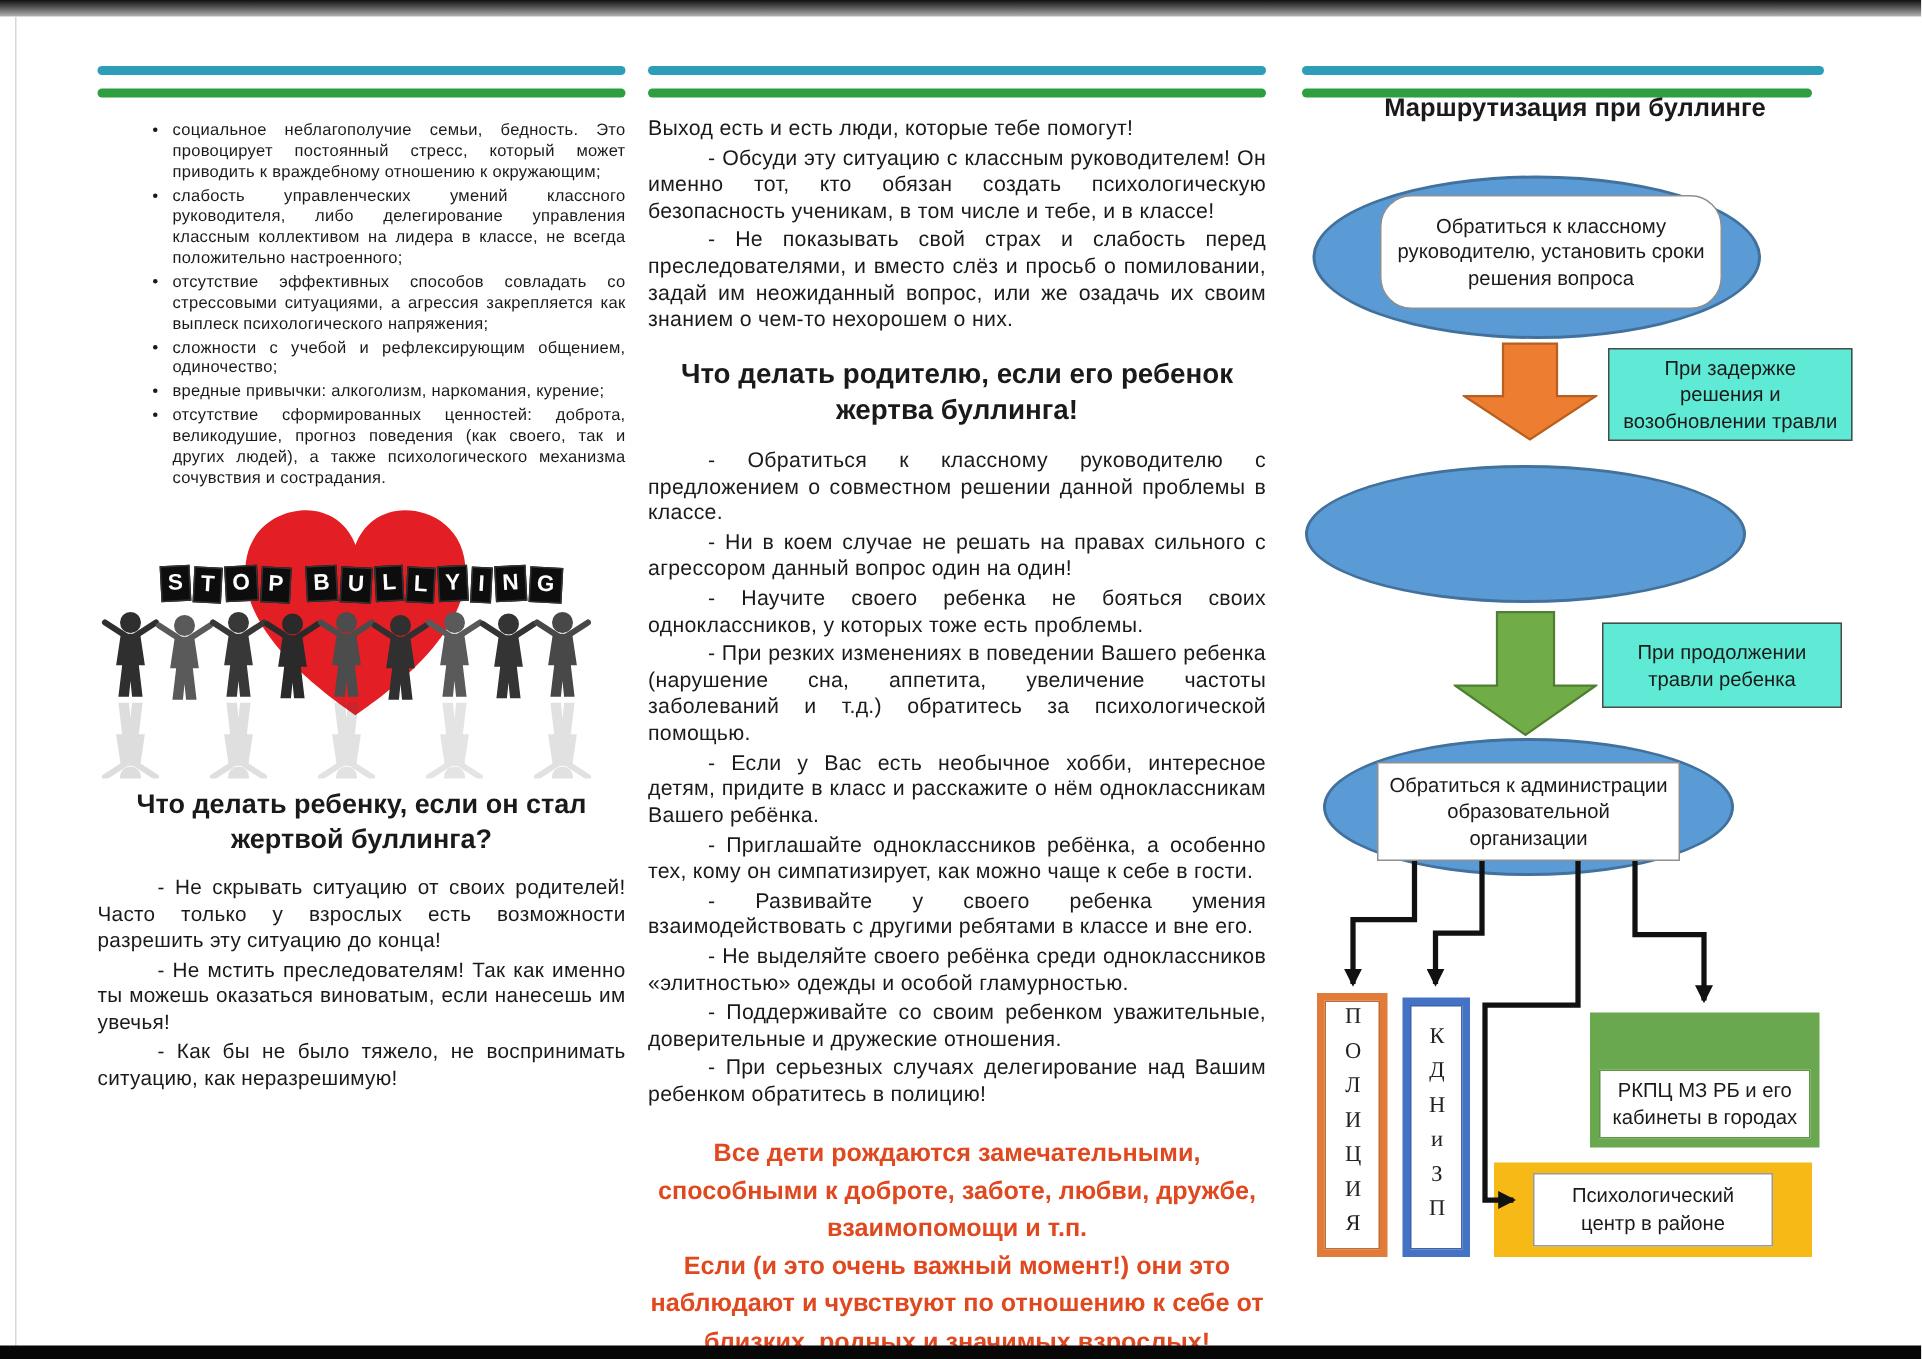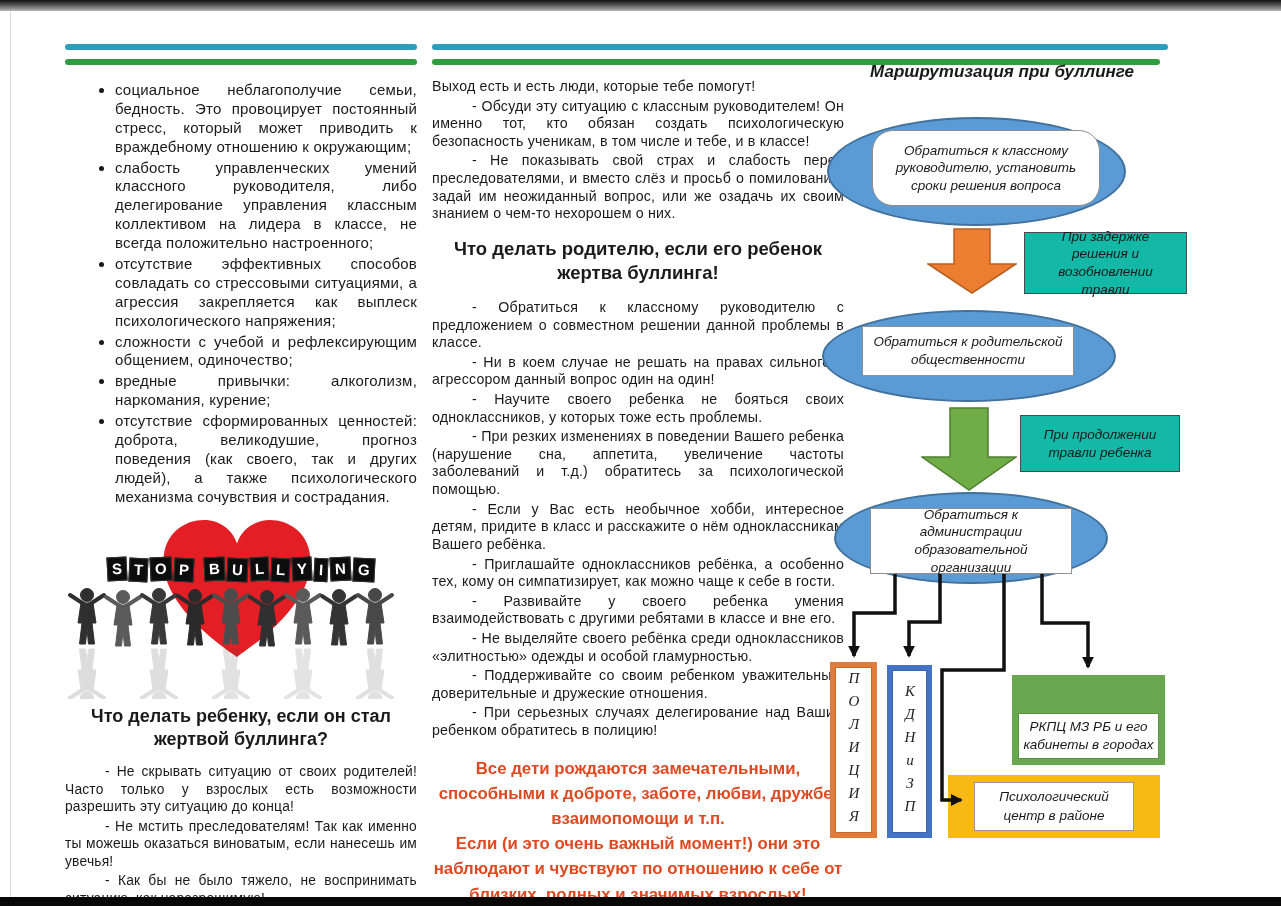--- a/index.html
+++ b/index.html
@@ -12,21 +12,21 @@
 
   .rule{height:6px;border-radius:3px;}
   .rule-blue{background:#2d9db8;}
   .rule-green{background:#2f9e41;}
 
   
   .col-left{position:absolute;left:65px;top:0;width:352px;}
   .col-left .rule-blue{margin-top:44px;}
   .col-left .rule-green{margin-top:9px;}
   ul.bullets{margin:16px 0 0 0;padding:0 0 0 50px;list-style:disc;}
-  ul.bullets li{font-size:15px;line-height:1.26;text-align:justify;margin-bottom:2px;
+  ul.bullets li{font-size:11px;line-height:1.26;text-align:justify;margin-bottom:2px;
                 letter-spacing:.2px;}
   .figure{position:relative;height:182px;margin-top:6px;}
   .figure svg{display:block;}
   .heart-wrap{position:absolute;left:88px;top:0;z-index:1;}
   .tiles-row{position:absolute;left:2px;right:2px;top:44px;z-index:3;display:flex;
              justify-content:center;gap:10px;}
   .tiles{display:flex;gap:2px;}
   .tiles .tile{background:#0d0d0d;color:#fff;font-weight:bold;font-size:15px;
                line-height:20px;padding:1px 4px;border:1px solid #333;}
   .tiles .tile:nth-child(odd){transform:rotate(-3deg);}
@@ -41,28 +41,28 @@
   .col-mid .rule-blue{margin-top:44px;}
   .col-mid .rule-green{margin-top:9px;}
   .col-mid .intro{font-size:14.2px;line-height:1.24;text-align:justify;margin-top:13px;text-indent:0;}
   .col-mid .para{font-size:14.2px;line-height:1.24;}
   .col-mid .col-heading{font-size:18.5px;margin:14px 0 14px;}
   .highlight{margin-top:16px;text-align:center;font-weight:bold;font-size:16.8px;
              line-height:1.5;color:#e0481f;}
   .highlight p{margin:0;}
 
   
-  .flow{position:absolute;left:812px;top:0;width:421px;height:906px;font-style:italic;}
+  .flow{position:absolute;left:860px;top:0;width:421px;height:906px;}
   .flow-title{position:absolute;left:10px;top:62px;width:360px;text-align:center;
               font-weight:bold;font-size:17px;}
   .ellipse{position:absolute;background:#5b9bd5;border:2px solid #41719c;border-radius:50%;z-index:2;}
   .step-box{position:absolute;background:#fff;border:1px solid #8f8f8f;z-index:3;
             display:flex;align-items:center;justify-content:center;text-align:center;
             font-size:13.5px;line-height:1.3;padding:2px 6px;box-sizing:border-box;}
-  .note-box{position:absolute;background:#14b8a6;border:1.5px solid #4a4a4a;z-index:3;
+  .note-box{position:absolute;background:#5eead4;border:1.5px solid #4a4a4a;z-index:3;
             display:flex;align-items:center;justify-content:center;text-align:center;
             font-size:13.5px;line-height:1.3;padding:2px 8px;box-sizing:border-box;}
   .block-arrow{position:absolute;z-index:2;}
   .connectors{position:absolute;left:0;top:560px;z-index:6;pointer-events:none;}
   .agency{position:absolute;z-index:5;box-sizing:border-box;display:flex;}
   .agency .inner{flex:1;background:#fff;display:flex;align-items:center;justify-content:center;
                  text-align:center;}
   .agency-police{background:#e07b39;padding:5px;}
   .agency-police .inner{border:1px solid #c56a2d;}
   .agency-kdn{background:#4472c4;padding:5px;}
@@ -193,21 +193,20 @@
     <div class="step-box" style="left:60px;top:130px;width:228px;height:76px;border-radius:21px;">Обратиться к классному руководителю, установить сроки решения вопроса</div>
 
     <div class="block-arrow" style="left:115px;top:228px;">
       <svg width="90" height="66" viewBox="0 0 90 66">
         <path d="M27,1 H63 V36 H89 L45,65 L1,36 H27 Z" fill="#ed7d31" stroke="#b85f1f" stroke-width="1.5"></path>
       </svg>
     </div>
     <div class="note-box" style="left:212px;top:232px;width:163px;height:62px;">При задержке решения и возобновлении травли</div>
 
     <div class="ellipse" style="left:10px;top:310px;width:290px;height:88px;"></div>
-    <div class="step-box" style="left:50px;top:326px;width:212px;height:50px;">Обратиться к родительской общественности</div>
 
     <div class="block-arrow" style="left:109px;top:407px;">
       <svg width="96" height="84" viewBox="0 0 96 84">
         <path d="M29,1 H67 V50 H95 L48,83 L1,50 H29 Z" fill="#70ad47" stroke="#507e32" stroke-width="1.5"></path>
       </svg>
     </div>
     <div class="note-box" style="left:208px;top:415px;width:160px;height:57px;">При продолжении травли ребенка</div>
 
     <div class="ellipse" style="left:22px;top:492px;width:270px;height:88px;"></div>
     <div class="step-box" style="left:58px;top:508px;width:202px;height:66px;">Обратиться к администрации образовательной организации</div>

